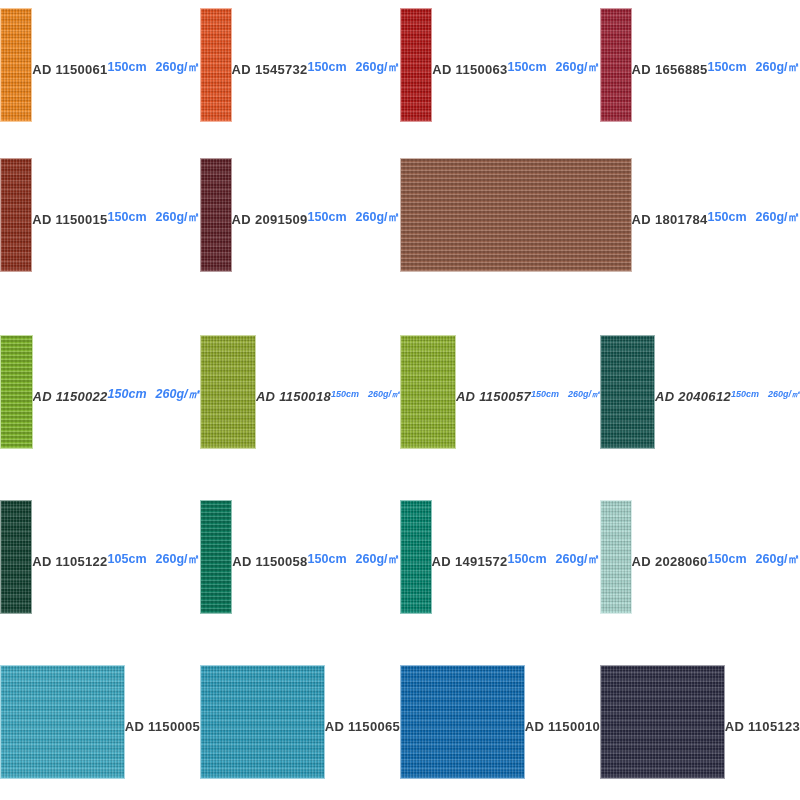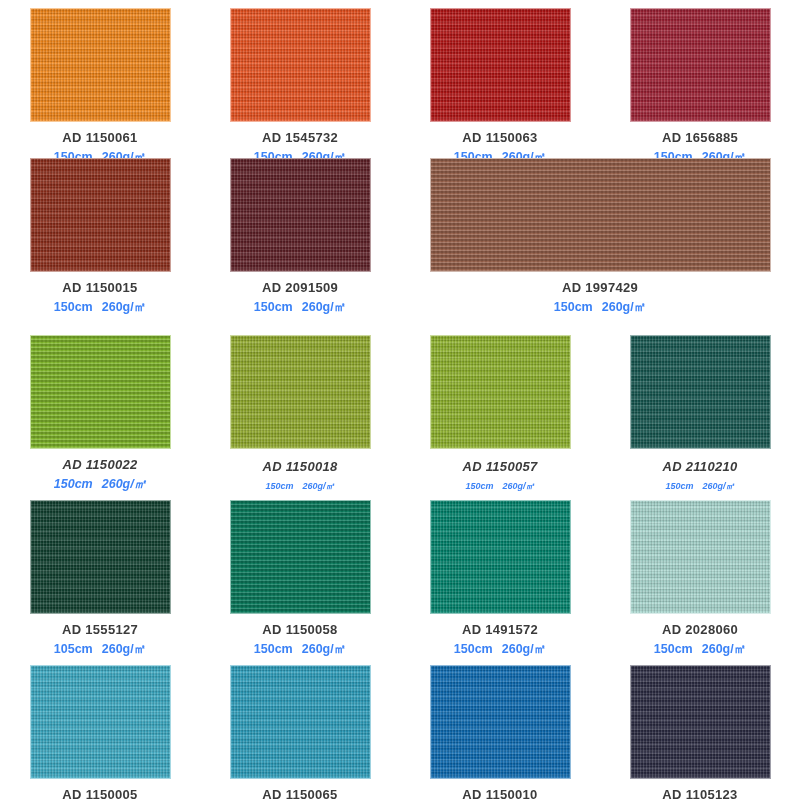--- a/index.html
+++ b/index.html
@@ -16,23 +16,22 @@
   }
 
   .row{
     position:absolute;
     left:0;width:800px;
     display:flex;
   }
   .cell{
     width:200px;
     display:flex;
-    flex-direction:column;
+    flex-direction:row;
     align-items:center;
-    justify-content:space-between;
   }
   .cell.wide{width:400px;}
 
   
   .chip{
     position:relative;
     width:141px;height:114px;
     border:1px solid rgba(255,255,255,0.55);
     box-sizing:border-box;
     overflow:hidden;
@@ -161,21 +160,21 @@
           <div class="sheen"></div>
         </div>
         <div class="code">AD 2091509</div>
         <div class="spec"><span>150cm</span><span class="sep"></span><span>260g/㎡</span></div>
       </div>
       <div class="cell wide">
         <div class="chip ribbed" style="background: rgb(150, 96, 74);">
           <div class="weave"></div>
           <div class="sheen"></div>
         </div>
-        <div class="code">AD 1997429</div>
+        <div class="code">AD 1801784</div>
         <div class="spec"><span>150cm</span><span class="sep"></span><span>260g/㎡</span></div>
       </div>
     </div>
     <div class="row" style="top: 335px; font-style: italic;">
       <div class="cell">
         <div class="chip ribbed" style="background: rgb(127, 181, 43);">
           <div class="weave"></div>
           <div class="sheen"></div>
         </div>
         <div class="code">AD 1150022</div>
@@ -195,31 +194,31 @@
           <div class="sheen"></div>
         </div>
         <div class="code">AD 1150057</div>
         <div class="spec small"><span>150cm</span><span class="sep"></span><span>260g/㎡</span></div>
       </div>
       <div class="cell">
         <div class="chip" style="background: rgb(21, 86, 79);">
           <div class="weave"></div>
           <div class="sheen"></div>
         </div>
-        <div class="code">AD 2110210</div>
+        <div class="code">AD 2040612</div>
         <div class="spec small"><span>150cm</span><span class="sep"></span><span>260g/㎡</span></div>
       </div>
     </div>
     <div class="row" style="top: 500px;">
       <div class="cell">
         <div class="chip" style="background: rgb(16, 64, 47);">
           <div class="weave"></div>
           <div class="sheen"></div>
         </div>
-        <div class="code">AD 1555127</div>
+        <div class="code">AD 1105122</div>
         <div class="spec"><span>105cm</span><span class="sep"></span><span>260g/㎡</span></div>
       </div>
       <div class="cell">
         <div class="chip ribbed" style="background: rgb(10, 122, 92);">
           <div class="weave"></div>
           <div class="sheen"></div>
         </div>
         <div class="code">AD 1150058</div>
         <div class="spec"><span>150cm</span><span class="sep"></span><span>260g/㎡</span></div>
       </div>

